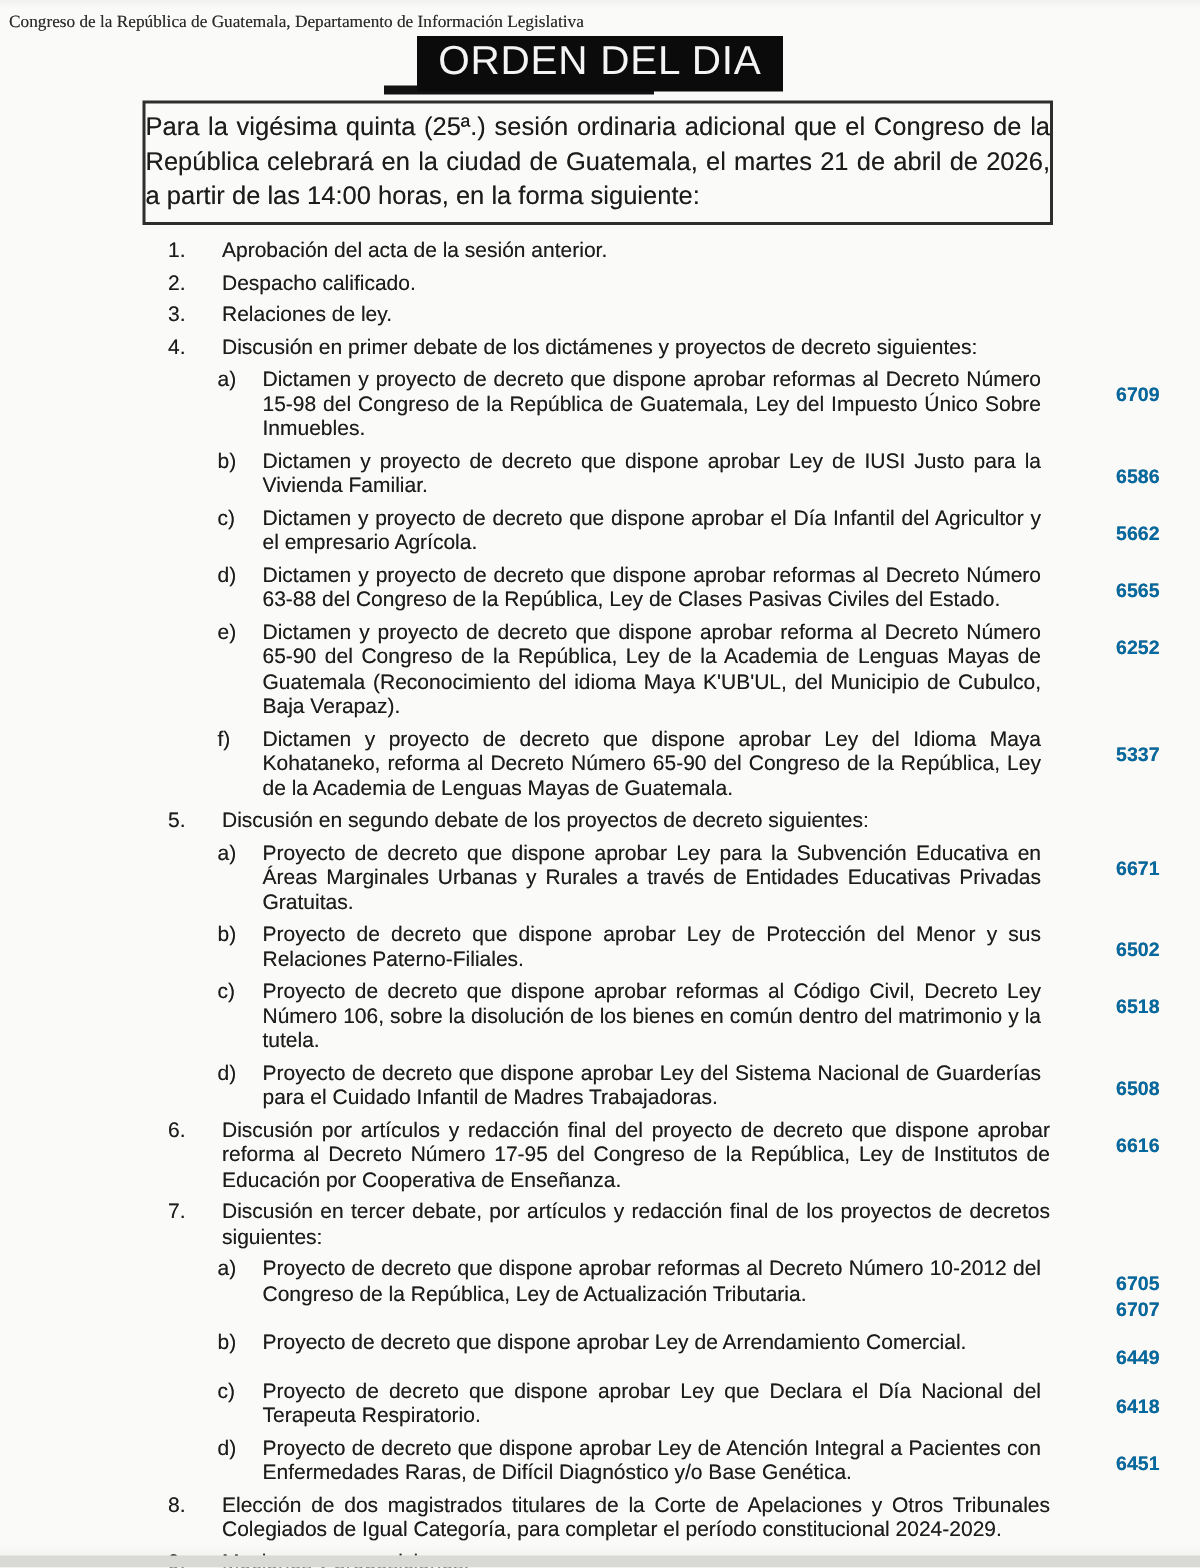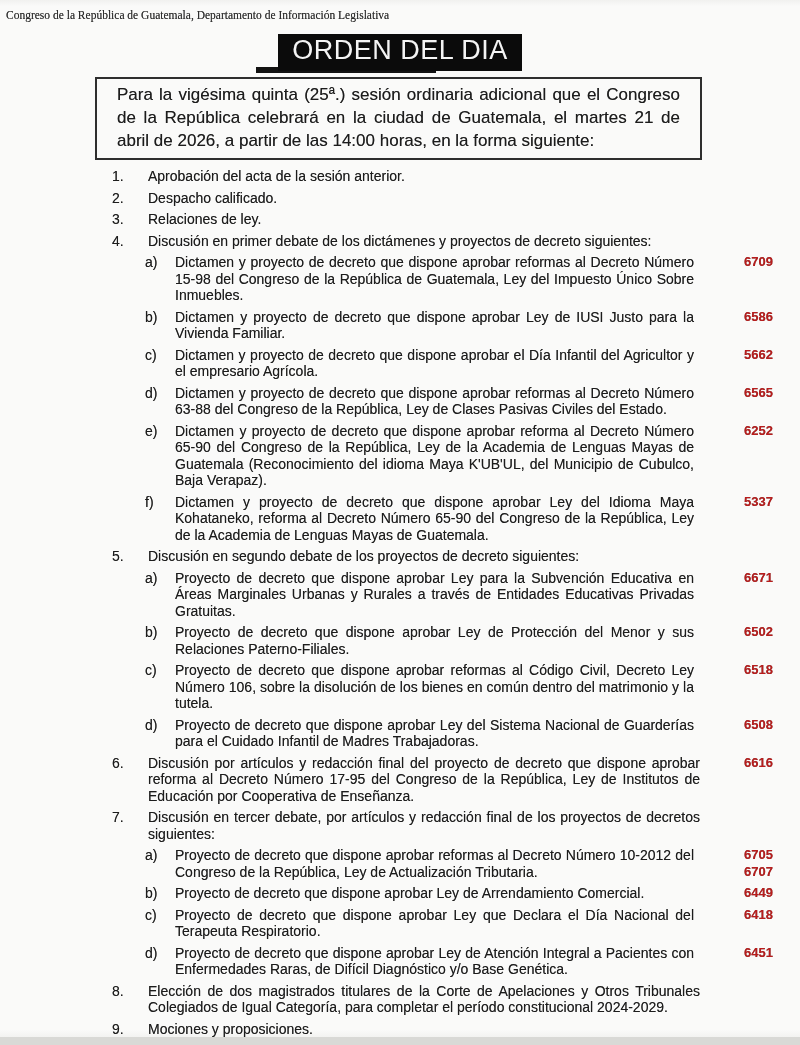--- a/index.html
+++ b/index.html
@@ -3,38 +3,38 @@
 <meta charset="utf-8">
 <style>
   html,body{margin:0;padding:0;}
   body{
     width:800px;height:1045px;overflow:hidden;position:relative;
     background:linear-gradient(180deg,#f1f1ef 0,#fafaf9 6px,#fafaf9 1030px,#f0f0ee 1040px);
     font-family:"Liberation Sans",sans-serif;color:#1c1c1c;
     text-shadow:0 0 .4px rgba(20,20,20,.55);
   }
   .doc-header{padding:9px 0 0 6px;font-size:11.5px;color:#2c2c2c;font-family:Liberation Serif, serif;}
-  .title-row{text-align:center;margin-top:13px;}
+  .title-row{text-align:center;margin-top:3px;}
   .title-box{display:inline-block;background:#0b0b0b;color:#f4f4f4;font-size:27px;
     padding:1px 14px 5px;letter-spacing:.5px;}
   .title-artifact{width:180px;height:6px;background:#121212;margin:-4px 0 0 256px;}
   .intro-box{box-sizing:border-box;margin:4px 0 0 95px;width:607px;border:2px solid #2e2e2e;
-    padding:4px 20px 6px;font-size:17px;line-height:23px;text-align:justify;}
+    padding:4px 0 6px;font-size:17px;line-height:23px;text-align:justify;}
   #agenda-list{margin:8px 0 0 0;padding:0;list-style:none;}
   .item{margin-top:4px;}
   .row{display:flex;align-items:flex-start;margin-bottom:5px;}
   .item-main{padding-left:112px;}
   .sub{padding-left:145px;}
   .num{width:36px;flex:none;font-size:14px;line-height:16.5px;}
   .letter{width:30px;flex:none;font-size:14px;line-height:16.5px;}
   .txt{margin:0;flex:none;font-size:14px;line-height:16.5px;text-align:justify;}
   .item-main .txt{width:552px;}
   .sub .txt{width:519px;}
   .refs{flex:1;text-align:right;padding-right:27px;font-weight:bold;font-size:13px;
-    line-height:16.5px;white-space:pre-line;color:#b91c1c;}
+    line-height:16.5px;white-space:pre-line;color:#0369a1;margin-top:11px;}
   .bottom-band{position:absolute;left:0;bottom:0;width:800px;height:8px;background:#d9d9d6;}
 </style>
 </head>
 <body>
 
 <div>
   <div class="doc-header">Congreso de la República de Guatemala, Departamento de Información Legislativa</div>
 
   <div class="title-row">
     <div class="title-box">ORDEN DEL DIA</div>

